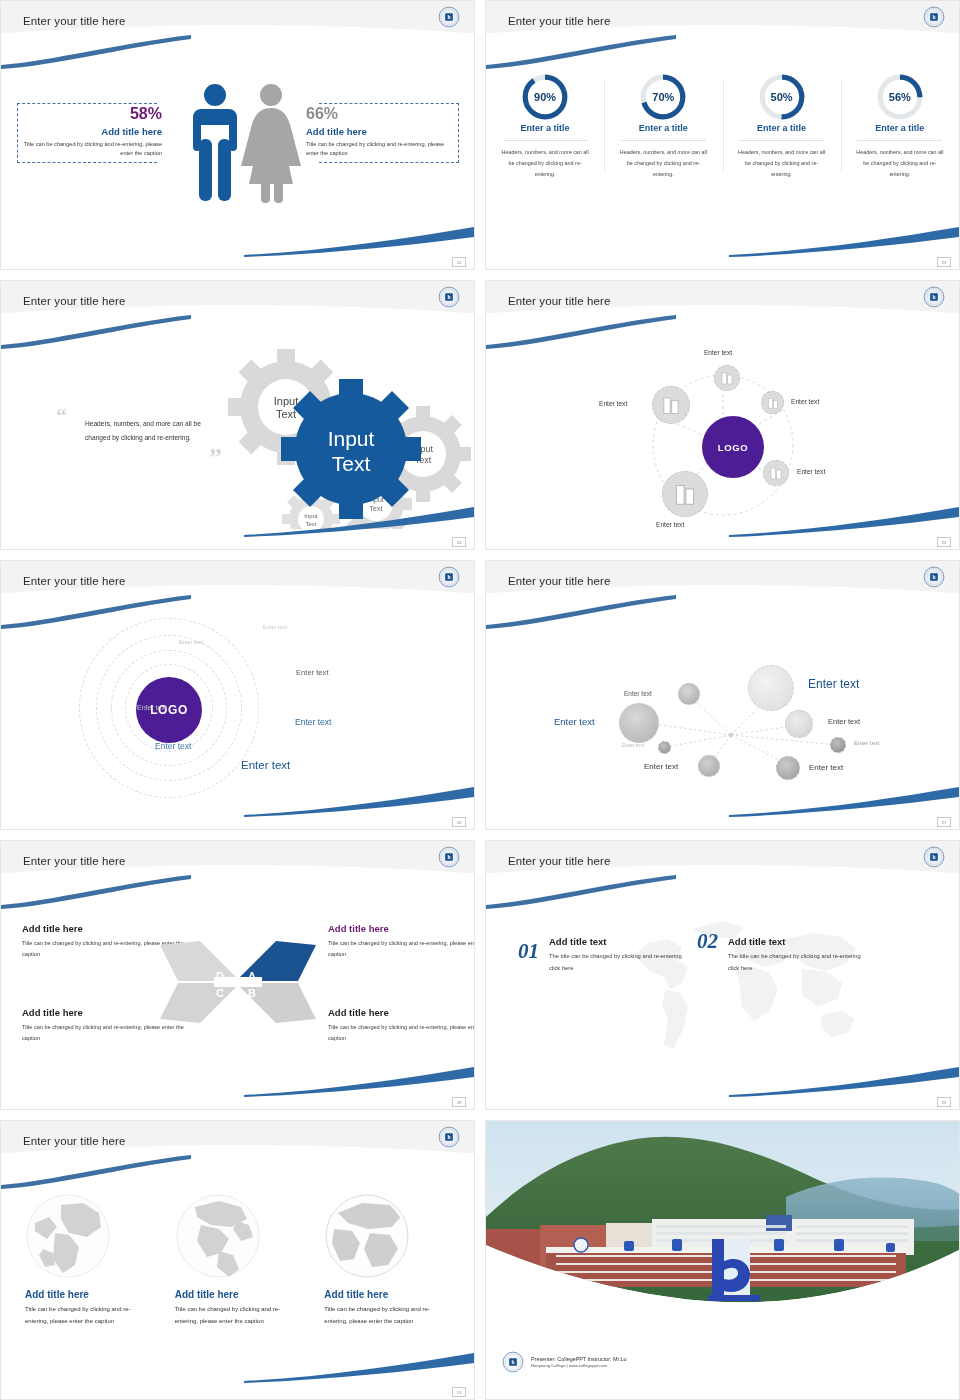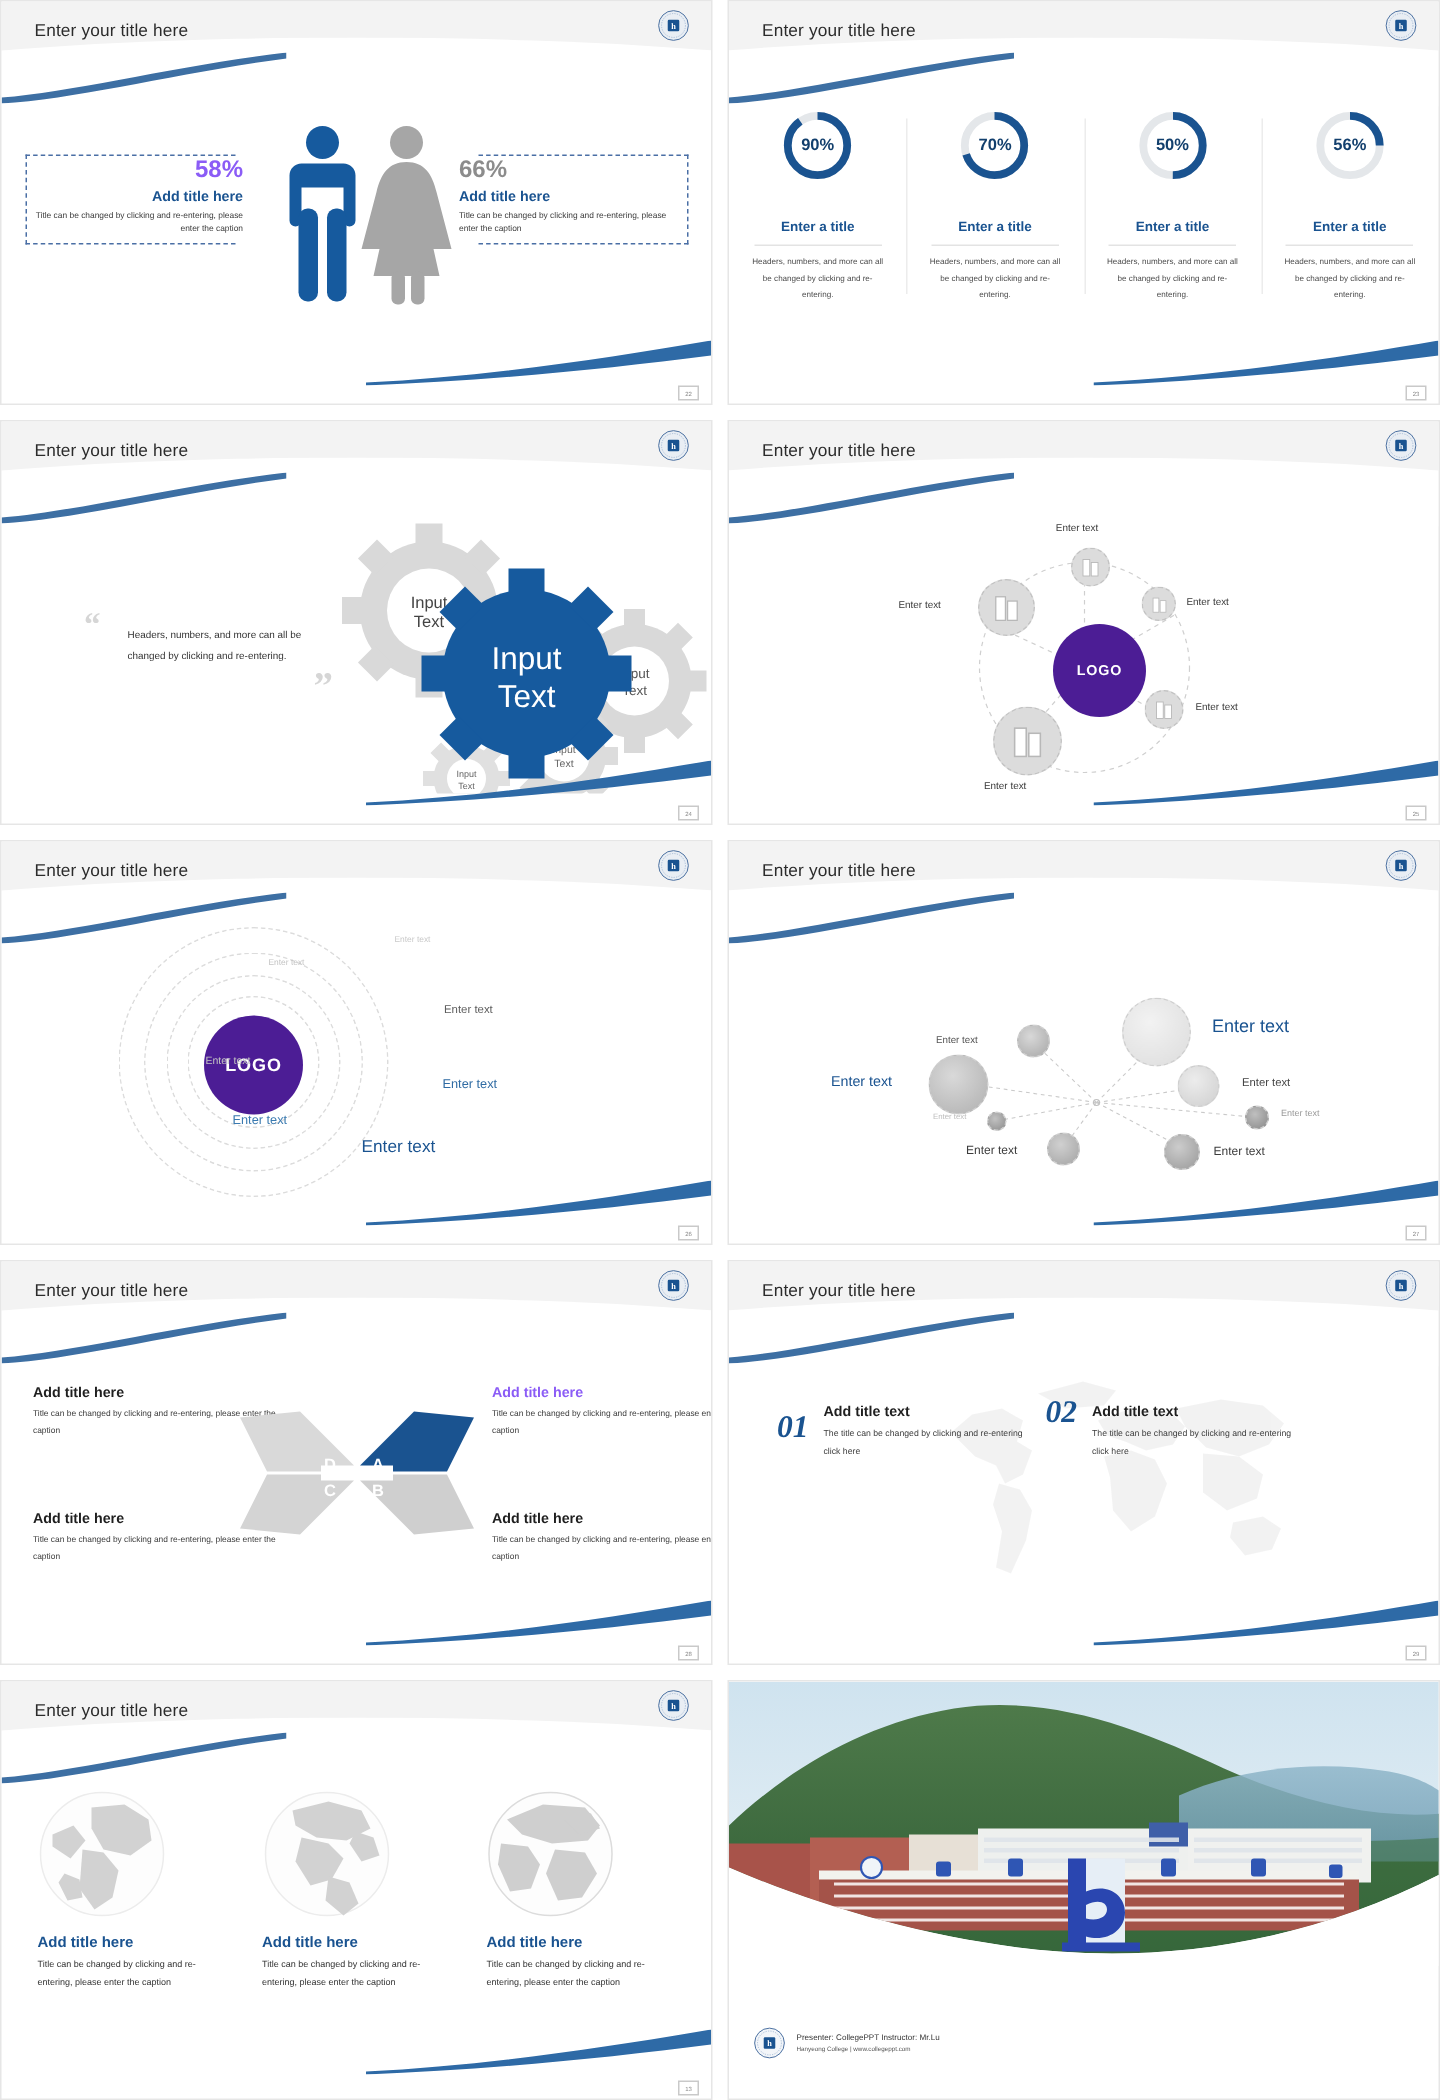--- a/index.html
+++ b/index.html
@@ -59,21 +59,21 @@
   .pagenum{
     position:absolute; right:8px; bottom:2px;
     width:14px; height:10px;
     border:1px solid #c9c9c9; background:#fff;
     font-size:4px; color:#8a8a8a; text-align:center; line-height:9px;
     z-index:8;
   }
   .body-area{ position:absolute; left:0; top:56px; width:100%; bottom:0; z-index:3;}
 
   
-  .blue{ color:#8b5cf6; }
+  .blue{ color:#701a75; }
   .gray{ color:#8c8c8c; }
 
   
   .s1-wrap{ position:absolute; left:0; top:14px; width:100%; height:180px; }
   .s1-figs{ position:absolute; left:172px; top:10px; width:140px; height:130px; }
   .s1-col{ position:absolute; width:145px; }
   .s1-col.left{ left:16px; top:34px; text-align:right; }
   .s1-col.right{ left:305px; top:34px; text-align:left; }
   .s1-pct{ font-size:16px; font-weight:bold; line-height:1.1; }
   .s1-sub{ font-size:9.5px; font-weight:bold; margin-top:3px; color:#1a5390;}
@@ -86,21 +86,21 @@
   .s2-item{ flex:1; text-align:center; position:relative; }
   .s2-item + .s2-item:before{
     content:""; position:absolute; left:0; top:8px; bottom:6px; width:1px;
     background:#ececec;
   }
   .donut{ width:52px; height:52px; margin:0 auto; position:relative; }
   .donut .num{
     position:absolute; inset:0; display:flex; align-items:center; justify-content:center;
     font-size:11px; font-weight:bold; color:#123f6d;
   }
-  .s2-title{ font-size:9px; font-weight:bold; color:#1a5390; margin-top:23px;text-align:center;}
+  .s2-title{ font-size:9px; font-weight:bold; color:#1a5390; margin-top:0;text-align:center;}
   .s2-rule{ width:72%; height:1px; background:#e3e3e3; margin:7px auto 0;}
   .s2-cap{ font-size:5.4px; color:#4a4a4a; line-height:2.0; margin-top:6px; padding:0 14px;}
 
   
   .quote-mark{ position:absolute; font-family:"Liberation Serif", serif; color:#d6d6d6; font-weight:bold; }
   .s3-text{ position:absolute; left:84px; top:80px; width:130px;
     font-size:6.6px; color:#333; line-height:2.1;}
 
   
   .logo-circle{

